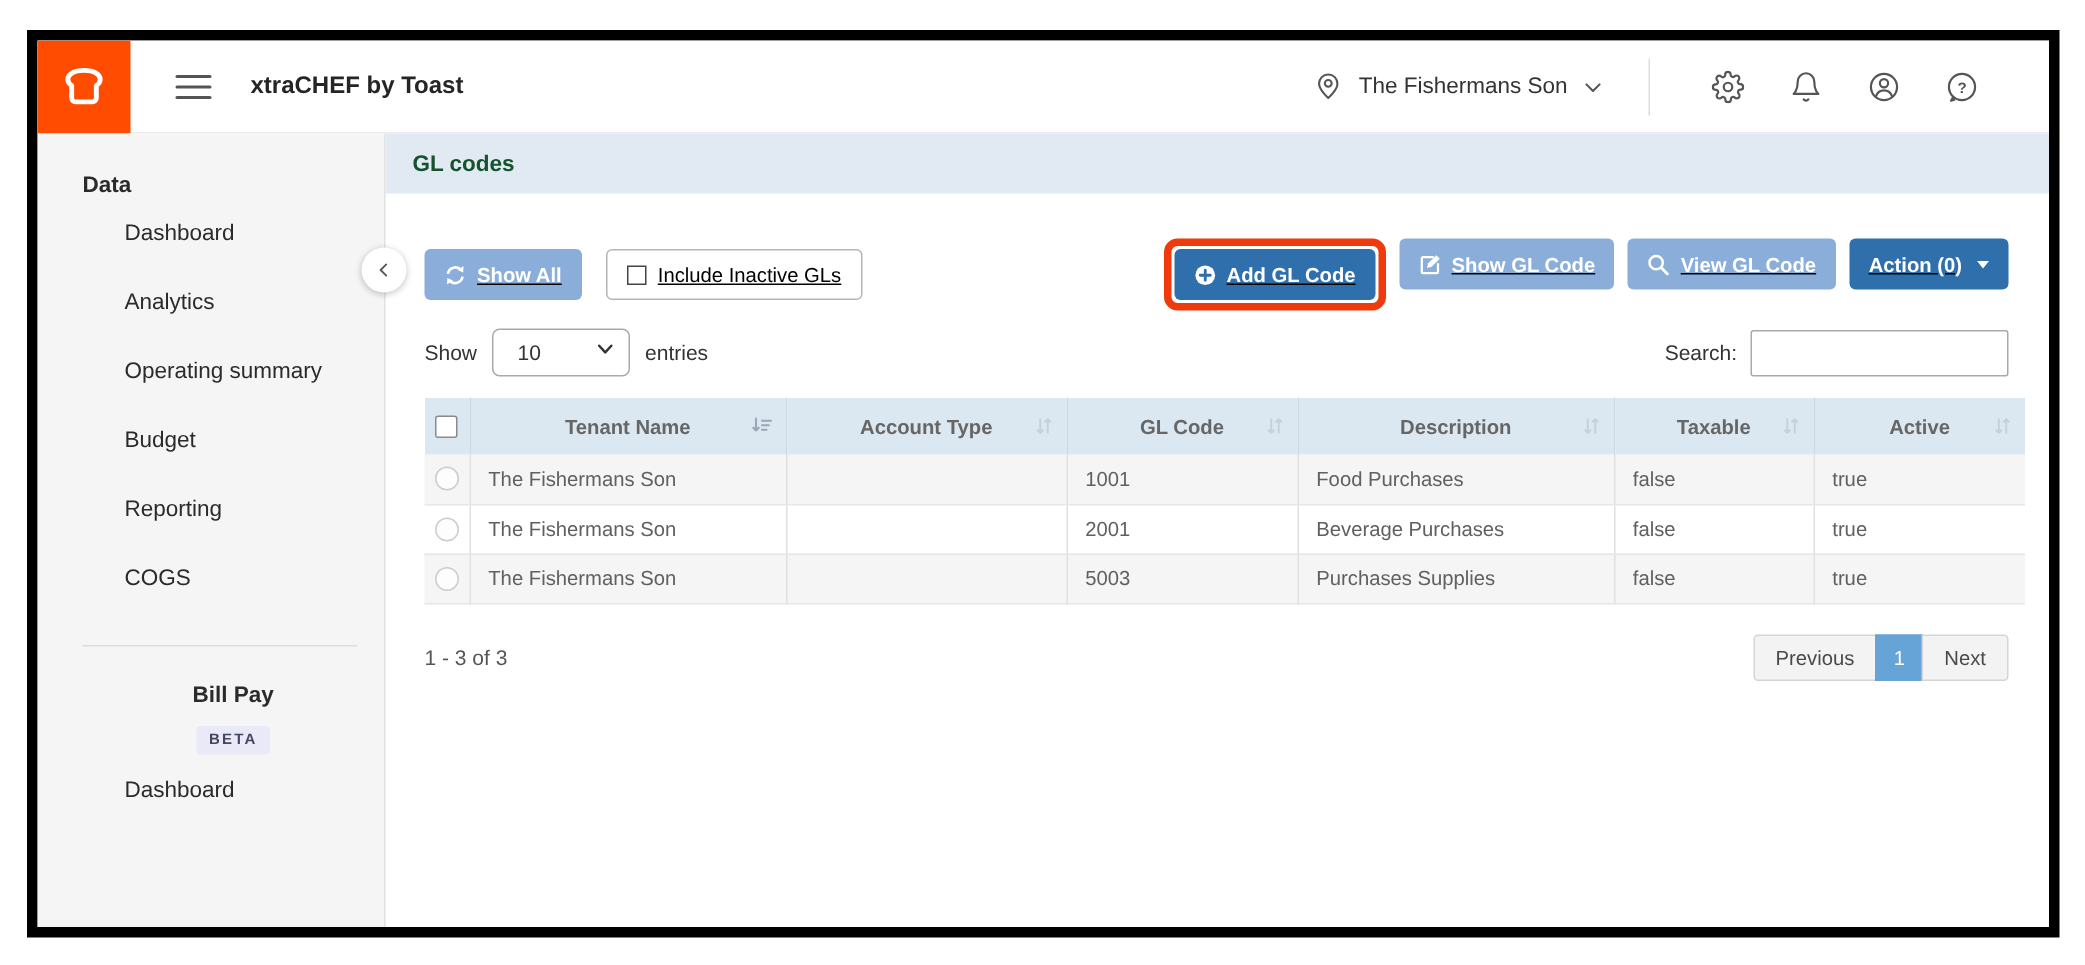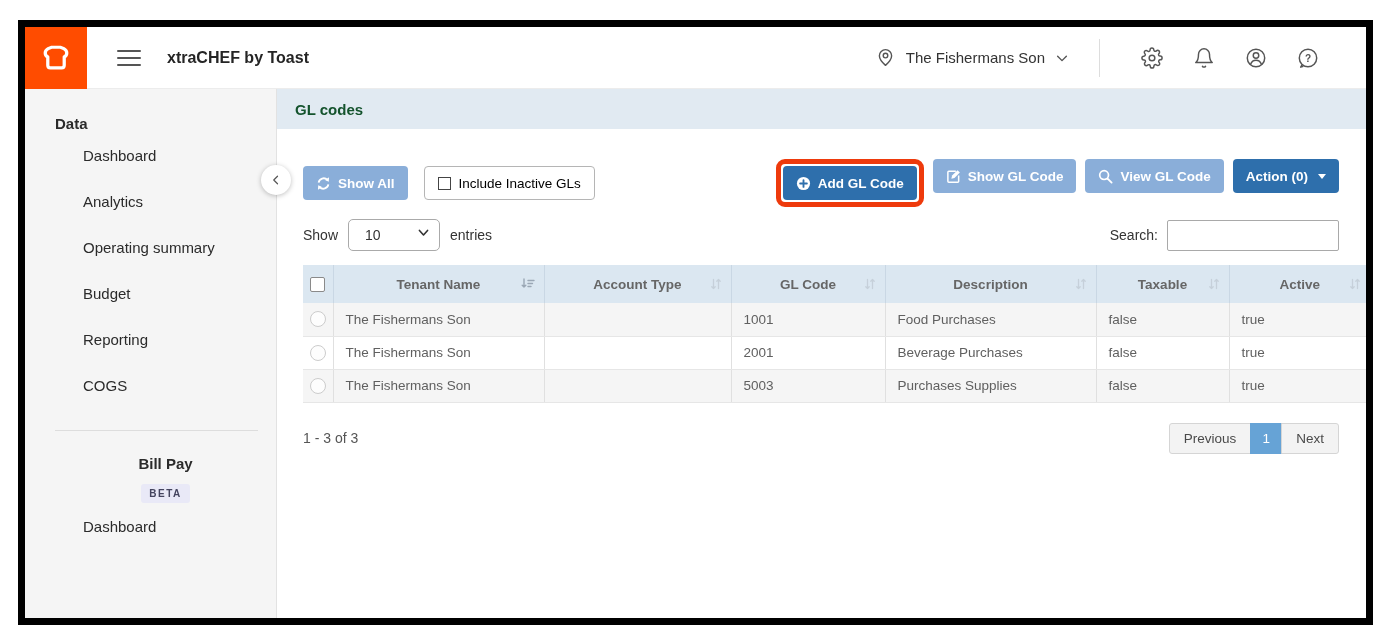--- a/index.html
+++ b/index.html
@@ -14,34 +14,34 @@
   .app-title { margin-left:26px; font-size:16px; font-weight:bold; color:#252525; }
   .topbar-right { margin-left:auto; display:flex; align-items:center; padding-right:32px; }
   .loc-group { display:flex; align-items:center; gap:10px; cursor:pointer; }
   .loc-name { font-size:15px; color:#333; }
   .top-divider { width:1px; height:38px; background:#ddd; margin:0 26px 0 30px; }
   .top-icon { width:52px; display:flex; justify-content:center; cursor:pointer; }
   svg.ic { stroke:#555; fill:none; stroke-width:1.6; stroke-linecap:round; stroke-linejoin:round; }
 
   
   .body-row { flex:1; display:flex; min-height:0; }
-  .sidebar { width:252px; background:#f5f5f5; border-right:1px solid #e2e2e2; position:relative; flex:0 0 auto; }
+  .sidebar { width:232px; background:#f5f5f5; border-right:1px solid #e2e2e2; position:relative; flex:0 0 auto; }
   .side-label { margin:26px 0 0 30px; font-size:15px; font-weight:bold; color:#2b2b2b; display:flex; align-items:center; gap:12px; }
   .side-item { height:46px; padding-left:58px; display:flex; align-items:center; font-size:15px; color:#2b2b2b; cursor:pointer; }
   .side-item:first-of-type { margin-top:6px; }
   .side-divider { height:1px; background:#ddd; margin:22px 18px 0 30px; }
   .beta-badge { background:#e9e9f7; color:#45455f; font-size:10px; font-weight:bold; letter-spacing:1.5px; padding:4px 8px; border-radius:3px; }
   .collapse-btn { position:absolute; top:76px; right:-15px; width:30px; height:30px; border-radius:50%; background:#fff; box-shadow:0 1px 5px rgba(0,0,0,.25); display:flex; align-items:center; justify-content:center; cursor:pointer; z-index:5; }
 
   .main { flex:1; display:flex; flex-direction:column; background:#fff; min-width:0; }
   .breadcrumb { height:40px; background:#e1eaf2; display:flex; align-items:center; padding-left:18px; font-size:15px; font-weight:bold; color:#14532d; flex:0 0 auto; }
   .content { padding:30px 27px 0 26px; }
 
   
-  .toolbar { display:flex; align-items:center; }
+  .toolbar { display:flex; align-items:center;text-decoration:underline; }
   .btn { display:inline-flex; align-items:center; gap:7px; height:34px; padding:0 13px; border-radius:4px; font-size:13.5px; font-weight:bold; border:none; cursor:pointer; font-family:"Liberation Sans", sans-serif; }
   .btn-light-blue { background:#8aaed9; color:#fff; }
   .btn-dark-blue { background:#2e6fac; color:#fff; }
   .btn-outline { background:#fff; border:1px solid #b5b5b5; color:#000000; font-weight:normal; gap:8px; }
   .cb { width:13px; height:13px; border:1.5px solid #444; background:#fff; display:inline-block; }
   .toolbar-right { margin-left:auto; display:flex; gap:9px; }
   .highlight-red { border:5px solid #ee3a0c; border-radius:9px; padding:2px; display:inline-flex; }
   .caret-down { width:0; height:0; border-left:4px solid transparent; border-right:4px solid transparent; border-top:5px solid #fff; margin-left:3px; }
   .gap16 { margin-left:16px; }
 

